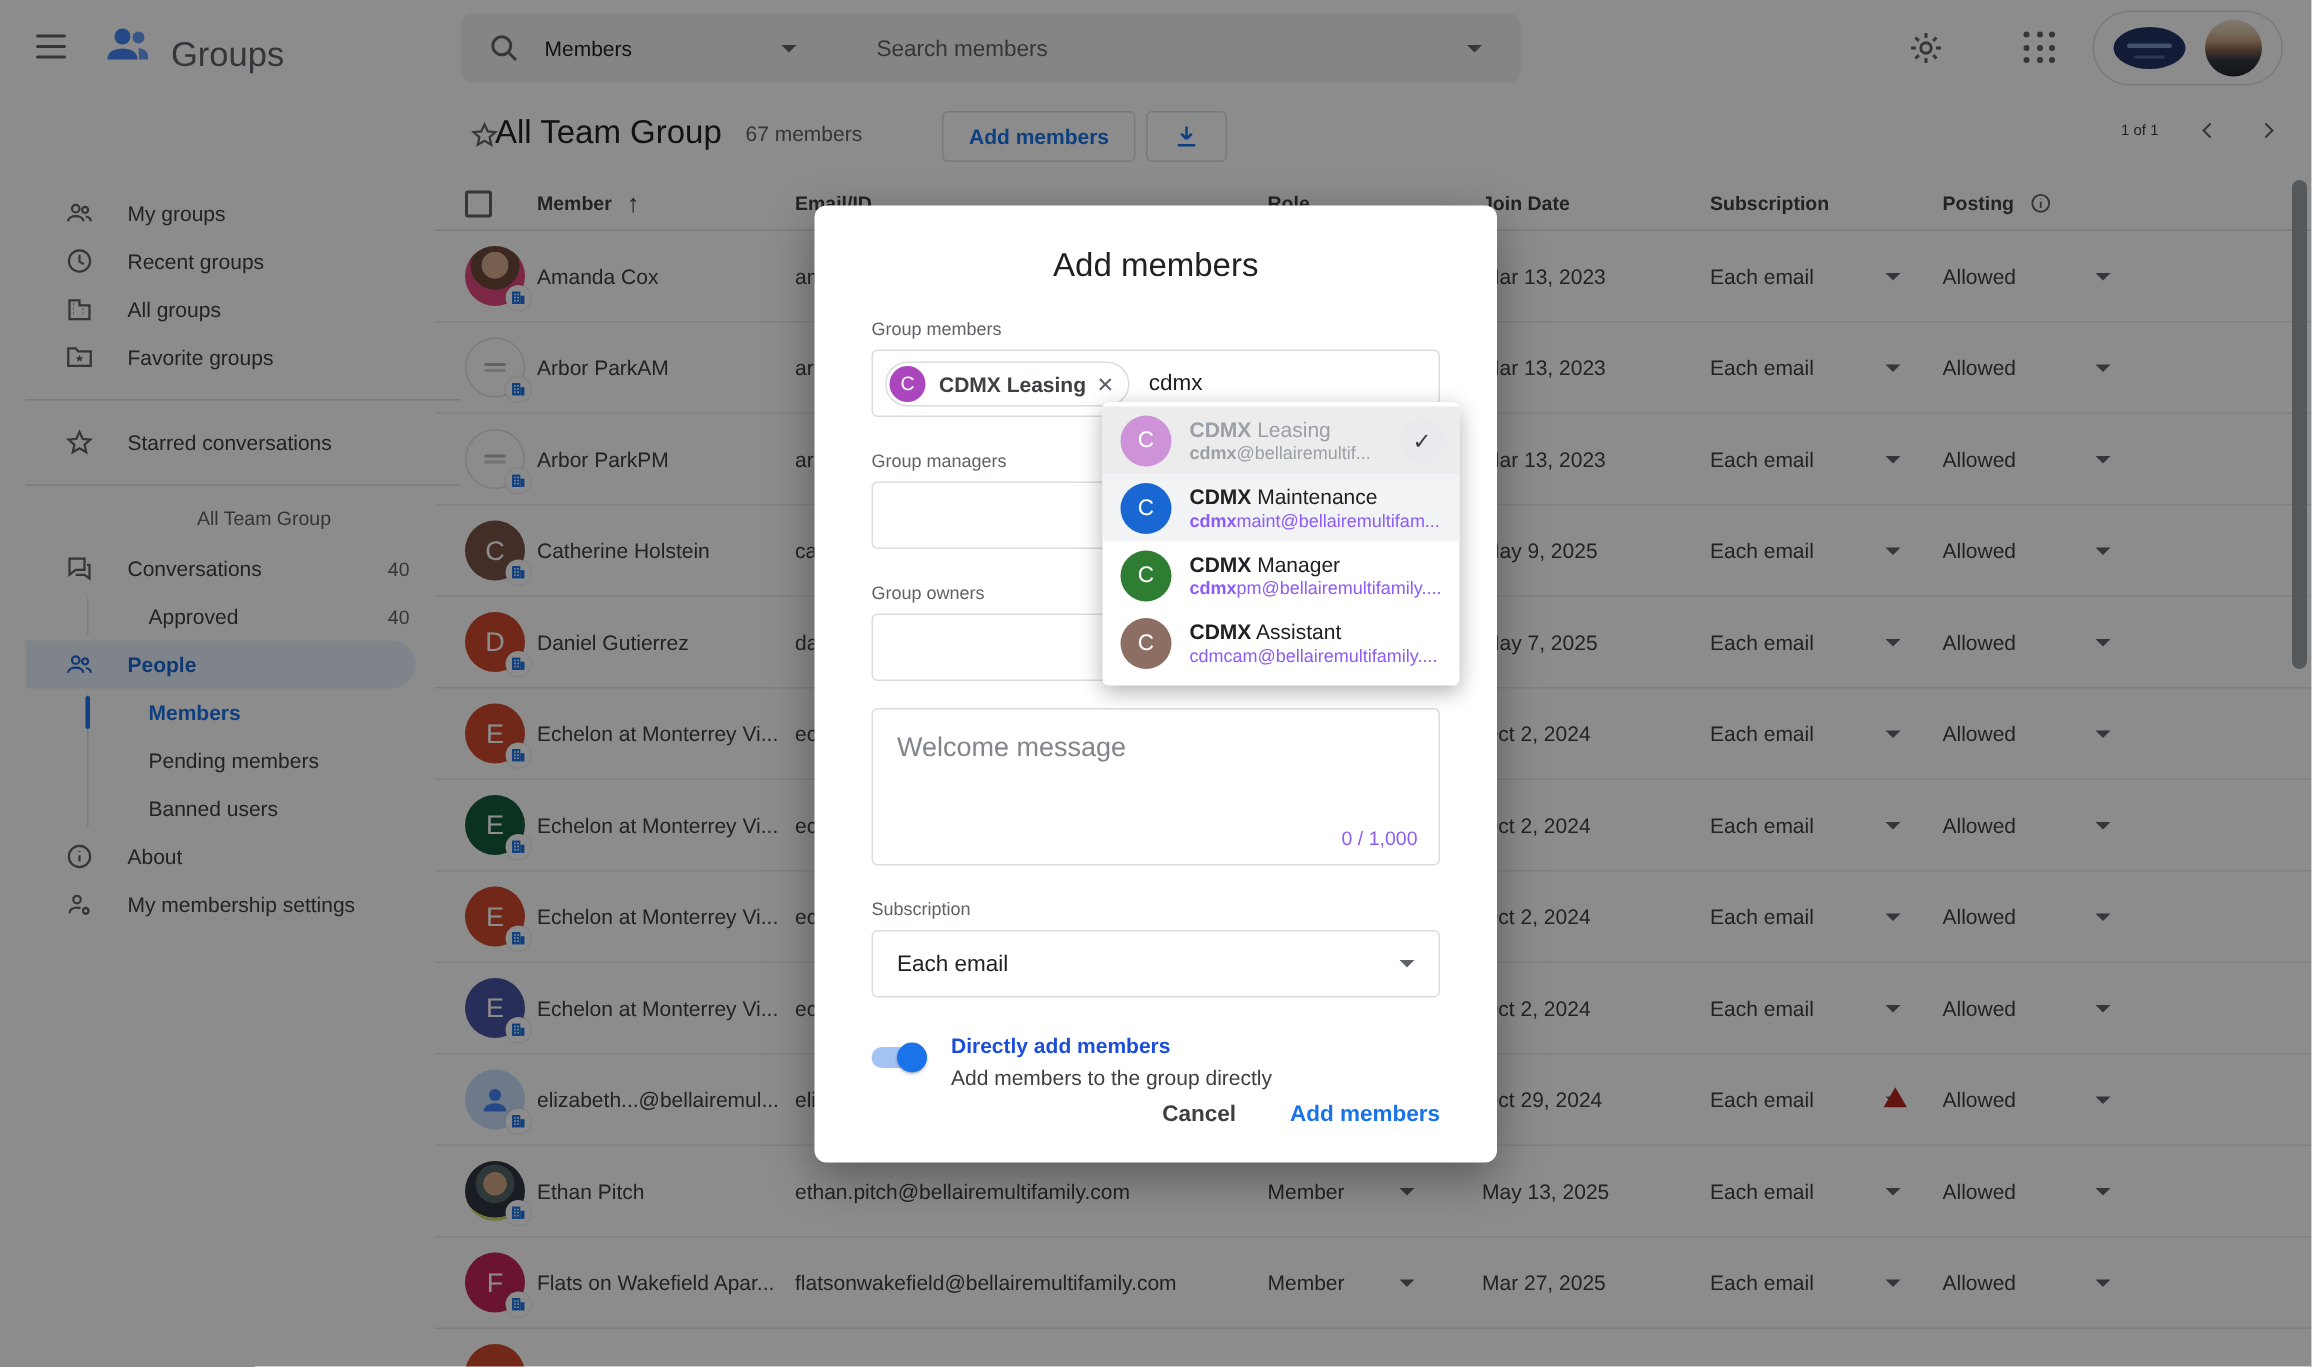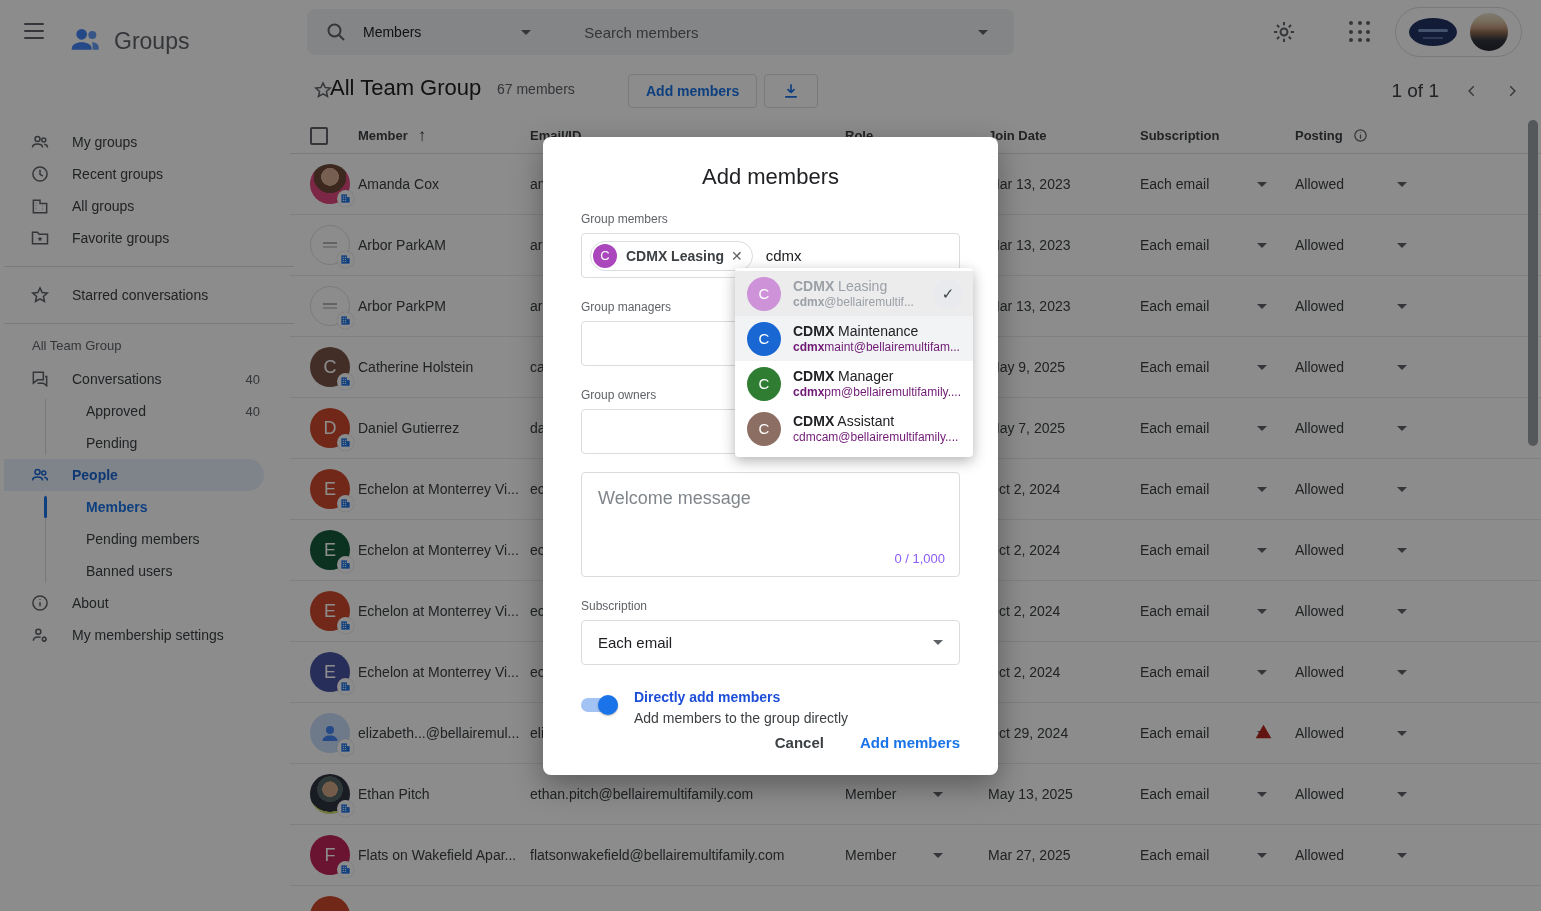--- a/index.html
+++ b/index.html
@@ -4,21 +4,21 @@
 <style>
   * { box-sizing: border-box; margin: 0; padding: 0; }
   html,body { width:1541px; height:911px; }
   body { font-family:"Liberation Sans", sans-serif; background:#fff; }
   .screen { position:relative; width:1541px; height:911px; overflow:hidden; background:#fff; }
 
   
   .topbar { position:absolute; left:0; top:0; width:100%; height:64px; background:#fff; z-index:2; }
   .hamburger { position:absolute; left:24px; top:23px; width:20px; height:16px; cursor:pointer; }
   .hamburger span { display:block; height:2px; background:#5f6368; margin-bottom:5px; border-radius:1px; }
-  .logo-wrap { position:absolute; left:66px; top:23px; display:flex; align-items:center; gap:10px; }
+  .logo-wrap { position:absolute; left:66px; top:13px; display:flex; align-items:flex-end; gap:10px; }
   .logo-wrap .appname { font-size:23px; color:#5f6368; }
   .searchbar { position:absolute; left:307px; top:9px; width:707px; height:46px; background:#f1f3f4; border-radius:8px; display:flex; align-items:center; }
   .searchbar .scope { margin-left:56px; font-size:14px; color:#202124; }
   .caret { width:0; height:0; border-left:5px solid transparent; border-right:5px solid transparent; border-top:5.5px solid #5f6368; display:inline-block; }
   .searchbar .caret1 { margin-left:100px; }
   .searchbar .placeholder { margin-left:53px; font-size:15px; color:#5f6368; }
   .searchbar .caret2 { position:absolute; right:26px; }
   .search-icon-svg { position:absolute; left:17px; top:11px; }
   .top-gear { position:absolute; left:1271px; top:19px; }
   .apps-grid { position:absolute; left:1349px; top:21px; width:22px; height:22px; display:grid; grid-template-columns:repeat(3,1fr); gap:4px; cursor:pointer; }
@@ -32,21 +32,21 @@
   
   .sidebar { position:absolute; left:0; top:64px; width:290px; height:847px; background:#fff; z-index:2; }
   .new-conv { position:absolute; left:10px; top:6px; width:200px; height:44px; background:#fff; border:1px solid #f1f3f4; border-radius:24px; box-shadow:0 1px 3px rgba(60,64,67,.3), 0 1px 2px rgba(60,64,67,.15); display:flex; align-items:center; cursor:pointer; }
   .new-conv .plus { position:relative; width:18px; height:18px; margin-left:18px; }
   .plus i { position:absolute; }
   .plus .pv1 { left:7px; top:0; width:4px; height:9px; background:#ea4335; }
   .plus .pv2 { left:7px; top:9px; width:4px; height:9px; background:#34a853; }
   .plus .ph1 { left:0; top:7px; width:9px; height:4px; background:#4285f4; }
   .plus .ph2 { left:9px; top:7px; width:9px; height:4px; background:#fbbc04; }
   .new-conv .nc-label { margin-left:14px; font-size:14px; font-weight:bold; color:#3c4043; }
-  .side-list { position:absolute; left:4px; top:62px; width:100%; }
+  .side-list { position:absolute; left:17px; top:62px; width:100%;text-align:center; }
   .side-item { height:32px; display:flex; align-items:center; cursor:pointer; position:relative; }
   .side-item .s-icon { width:20px; margin-left:26px; display:flex; justify-content:center; color:#5f6368; font-size:18px; line-height:18px; }
   .side-item .s-label { margin-left:22px; font-size:14px; color:#3c4043; white-space:nowrap; }
   .side-item .s-count { position:absolute; right:34px; font-size:13px; color:#5f6368; }
   .side-item.indent .s-label { margin-left:82px; }
   .side-item.selected { background:#e8f0fe; border-radius:0 18px 18px 0; margin-right:30px; }
   .side-item.selected .s-label { color:#1967d2; font-weight:bold; }
   .side-item.active .s-label { color:#1a73e8; font-weight:bold; }
   .subgroup { position:relative; }
   .subgroup::before { content:""; position:absolute; left:41px; top:4px; bottom:4px; width:1px; background:#dadce0; }
@@ -56,21 +56,21 @@
 
   
   .main { position:absolute; left:290px; top:64px; width:1251px; height:847px; background:#fff; }
   .page-header { position:absolute; left:0; top:0; width:100%; height:54px; }
   .ph-star { position:absolute; left:23px; top:16px; }
   .ph-title { position:absolute; left:40px; top:11px; font-size:22px; color:#202124; }
   .ph-count { position:absolute; left:207px; top:17px; font-size:14px; color:#5f6368; }
   .add-members-btn { position:absolute; left:338px; top:10px; height:34px; padding:0 17px; border:1px solid #dadce0; border-radius:4px; background:#fff; color:#1a73e8; font-size:14px; font-weight:bold; display:flex; align-items:center; cursor:pointer; font-family:inherit; }
   .dl-btn { position:absolute; left:474px; top:10px; width:54px; height:34px; border:1px solid #dadce0; border-radius:4px; background:#fff; display:flex; align-items:center; justify-content:center; cursor:pointer; }
   .pager { position:absolute; right:22px; top:16px; display:flex; align-items:center; gap:26px; }
-  .pager .pg-text { font-size:19px; color:#3c4043; }
+  .pager .pg-text { font-size:10px; color:#3c4043; }
   .pager svg { cursor:pointer; }
 
   
   .member-table { position:absolute; left:0; top:54px; width:100%; }
   .t-grid { display:grid; grid-template-columns:48px 172px 315px 143px 152px 155px 1fr; align-items:center; padding-left:20px; }
   .t-head { height:36px; border-bottom:1px solid #e0e0e0; }
   .t-head .th { font-size:13px; font-weight:bold; color:#3c4043; display:flex; align-items:center; gap:10px; }
   .checkbox { width:18px; height:18px; border:2px solid #5f6368; border-radius:2px; background:transparent; cursor:pointer; }
   .sort-arrow { font-size:17px; color:#3c4043; }
   .t-row { height:61px; border-bottom:1px solid #e8eaed; }
@@ -122,21 +122,21 @@
 
   
   .suggest { position:absolute; left:735px; top:268px; width:238px; background:#fff; border-radius:4px; box-shadow:0 4px 14px rgba(0,0,0,.3); z-index:7; padding:3px 0 6px; }
   .sg-item { height:45px; display:flex; align-items:center; padding-left:12px; cursor:pointer; position:relative; }
   .sg-item.selected { background:#ececec; }
   .sg-item.hover { background:#f1f3f4; }
   .sg-avatar { width:34px; height:34px; border-radius:50%; color:#fff; font-size:15px; display:flex; align-items:center; justify-content:center; flex:none; }
   .sg-text { margin-left:12px; overflow:hidden; }
   .sg-name { font-size:14px; color:#202124; white-space:nowrap; }
   .sg-name b, .sg-email b { font-weight:bold; }
-  .sg-email { font-size:12px; color:#701a75; white-space:nowrap; margin-top:1px; }
+  .sg-email { font-size:12px; color:#8b5cf6; white-space:nowrap; margin-top:1px; }
   .sg-item.selected .sg-name, .sg-item.selected .sg-email { color:#9aa0a6; }
   .check-circle { position:absolute; right:10px; width:30px; height:30px; border-radius:50%; background:#e8eaed; display:flex; align-items:center; justify-content:center; font-size:15px; color:#3c4043; }
 </style>
 </head>
 <body>
 
 <div class="screen">
 
   <div class="topbar">
     <div class="hamburger">
@@ -249,23 +249,20 @@
             </svg>
           </span>
           <span class="s-label">Conversations</span>
           <span class="s-count">40</span>
         </div>
         <div class="subgroup">
           <div class="side-item indent">
             <span class="s-label">Approved</span>
             <span class="s-count">40</span>
           </div>
-          <div class="side-item indent">
-            <span class="s-label">Pending</span>
-          </div>
         </div>
         <div class="side-item selected">
           <span class="s-icon">
             <svg width="20" height="20" viewBox="0 0 24 24" fill="none" stroke="#1967d2" stroke-width="1.8">
               <circle cx="9" cy="8.5" r="3"></circle>
               <path d="M3 18.5c0-2.6 2.8-4 6-4s6 1.4 6 4"></path>
               <circle cx="16.5" cy="9.5" r="2.4"></circle>
               <path d="M17 14.8c2.4.3 4 1.6 4 3.7"></path>
             </svg>
           </span>

